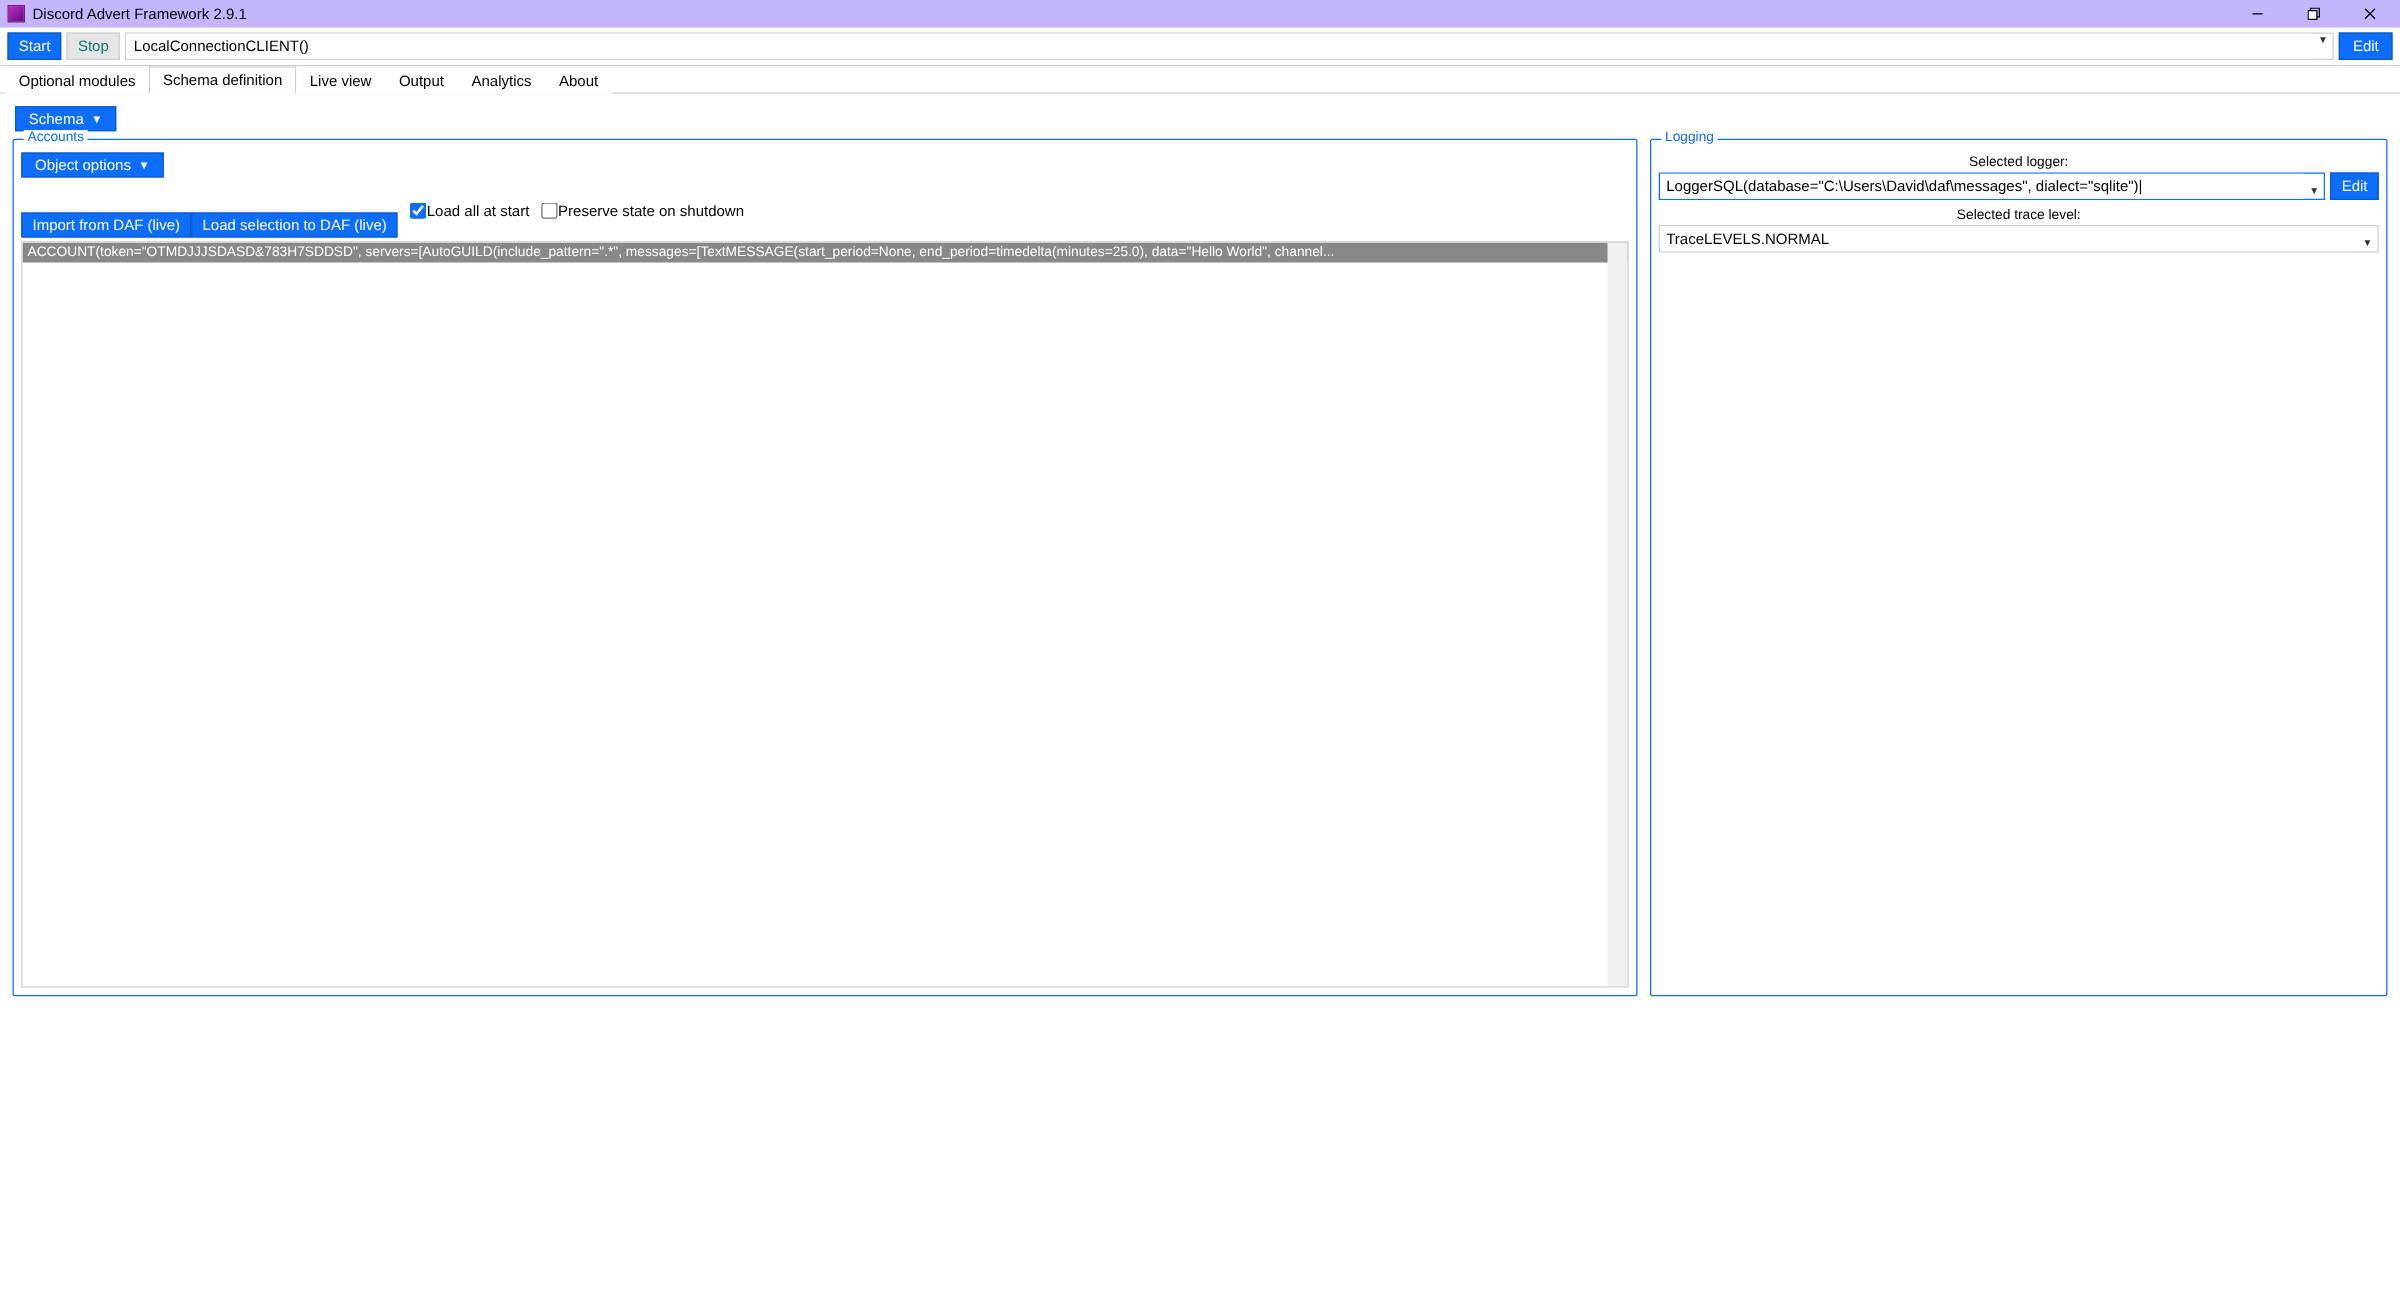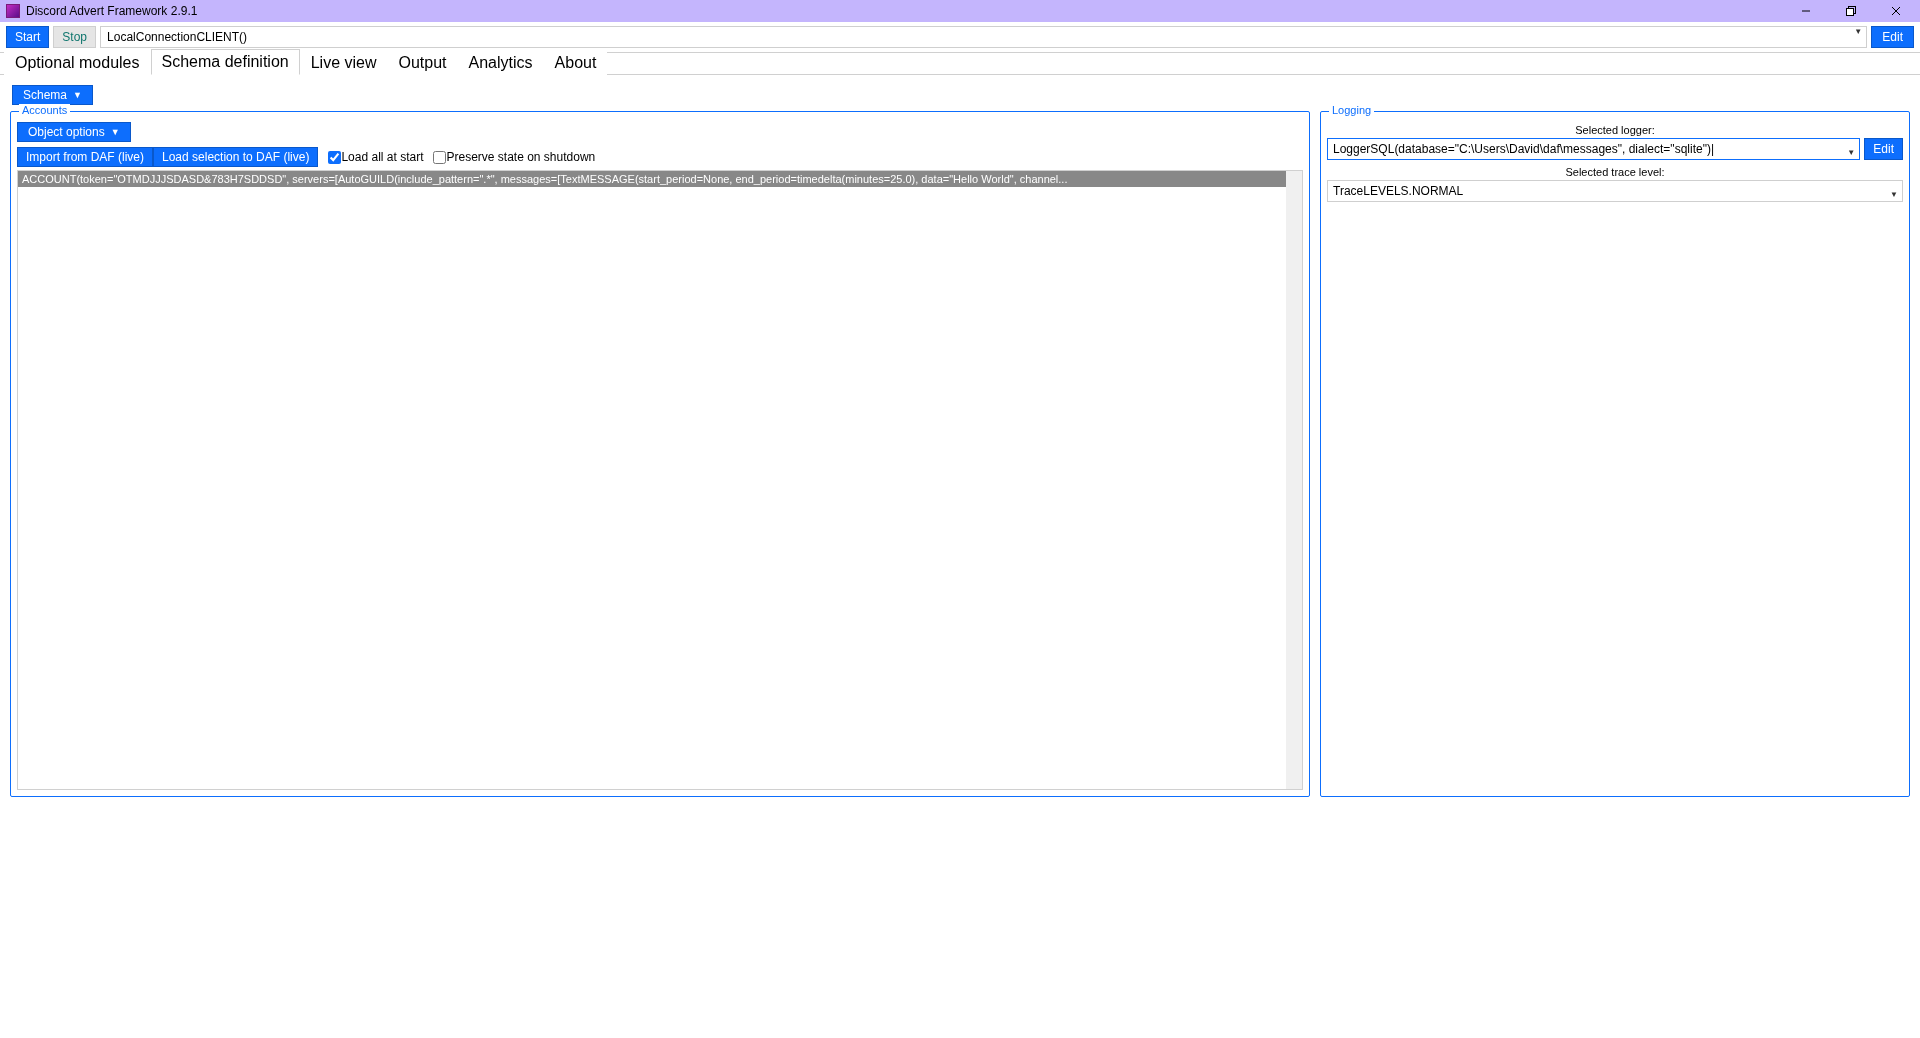--- a/index.html
+++ b/index.html
@@ -19,39 +19,39 @@
   .btn.small { padding:2px 8px; }
   .btn.disabled { background:#e5e5e5; color:#0f766e; border:1px solid #cfcfcf; cursor:default; }
   .btn .caret { font-size:9px; }
   .toolbar-input-wrap { flex:1; display:flex; align-items:flex-start; border:1px solid #cfcfcf; background:#fff; }
   .toolbar-input { flex:1; border:none; outline:none; padding:3px 6px; font-size:12px; }
   .dropdown-caret-box { width:16px; display:flex; align-items:flex-end; justify-content:center; font-size:8px; color:#333; padding-bottom:2px; cursor:pointer; }
   .btn.edit { padding:3px 10px; }
 
   
   .tabbar { display:flex; align-items:flex-end; border-bottom:1px solid #d0d0d0; padding-left:4px; height:22px; }
-  .tab { padding:3px 10px; font-size:16px; border:1px solid transparent; border-bottom:none; cursor:pointer; position:relative; bottom:-1px; background:#fff; }
+  .tab { padding:3px 10px; font-size:12px; border:1px solid transparent; border-bottom:none; cursor:pointer; position:relative; bottom:-1px; background:#fff; }
   .tab.active { border-color:#d0d0d0; border-bottom:1px solid #fff; }
 
   
   .content { padding:6px 10px 10px 10px; }
   .schema-row { margin:4px 0 6px 2px; }
   .columns { display:flex; gap:10px;justify-content:flex-end; }
   .col-left { flex:1; }
   .col-right { width:590px; }
 
   
   .fieldset { border:1px solid #0d6efd; border-radius:2px; position:relative; padding:10px 6px 6px 6px; height:686px; display:flex; flex-direction:column; }
   .fieldset-legend { position:absolute; top:-8px; left:8px; background:#fff; color:#0d6efd; font-size:11px; padding:0 3px; }
 
   
   .obj-row { margin-bottom:5px; }
   .action-row { display:flex; align-items:center; gap:10px; margin-bottom:3px; }
   .btn-group { display:inline-flex; }
-  .btn-group .btn { border-right:1px solid #0a58ca; }
+  .btn-group .btn { border-right:1px solid #0a58ca;margin-top:23px; }
   .btn-group .btn:last-child { border-right:1px solid #0a58ca; }
   .chk { display:inline-flex; align-items:center; gap:0; font-size:12px; }
   .chk input { width:13px; height:13px; accent-color:#0d6efd; }
   .listbox { flex:1; background:#fff; border:1px solid #d0d0d0; overflow:auto; position:relative; }
   .list-item { background:#888; color:#fff; font-size:11px; padding:2px 4px; white-space:nowrap; overflow:hidden; text-overflow:clip; cursor:default; }
   .scroll-vert { position:absolute; right:0; top:0; bottom:0; width:16px; background:#f0f0f0; }
 
   
   .lbl { text-align:center; font-size:11px; margin:2px 0 2px 0; }
   .logger-row { display:flex; gap:4px; margin-bottom:4px; }

